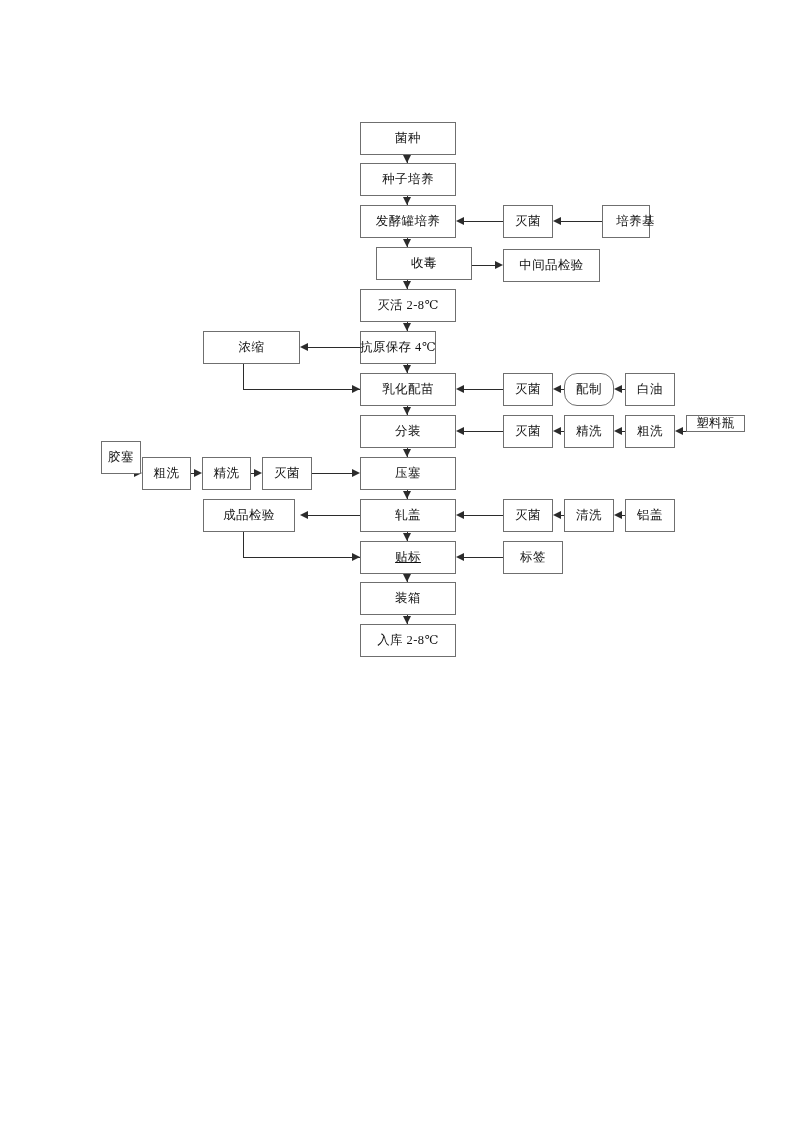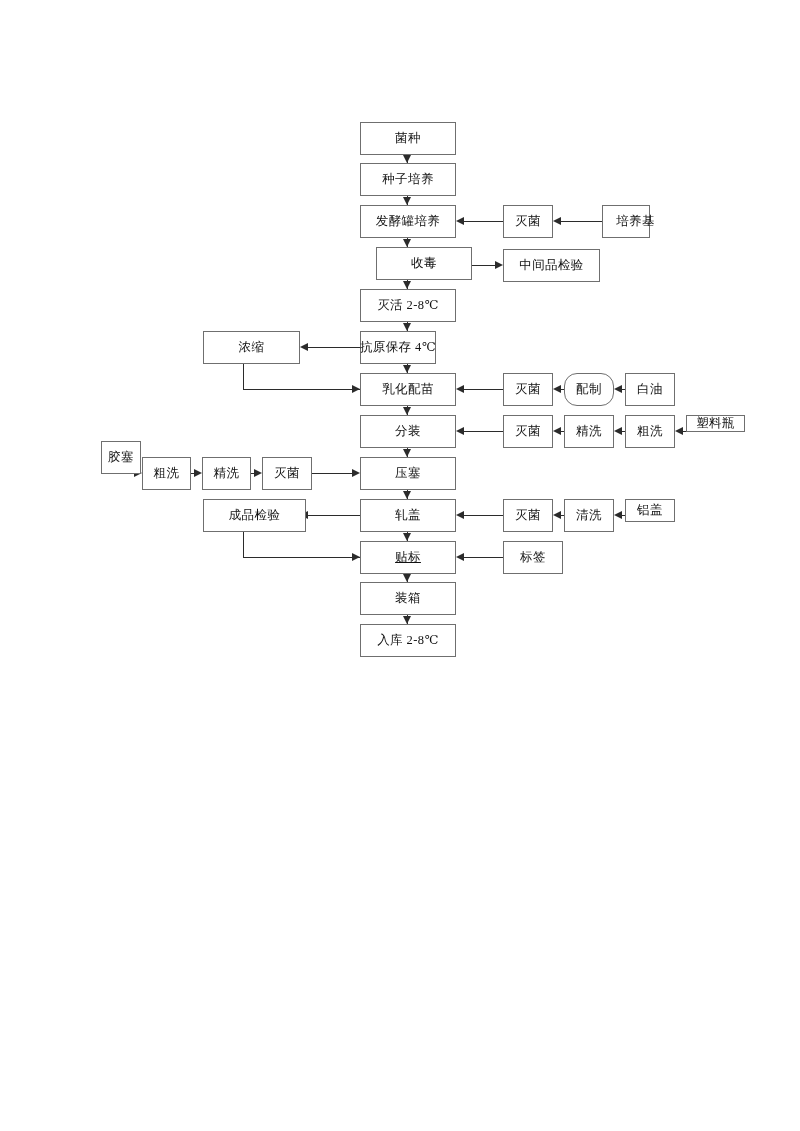--- a/index.html
+++ b/index.html
@@ -107,24 +107,24 @@
   <div class="node" style="left:503px;top:415px;width:50px;height:33px;">灭菌</div>
   <div class="node" style="left:564px;top:415px;width:50px;height:33px;">精洗</div>
   <div class="node" style="left:625px;top:415px;width:50px;height:33px;">粗洗</div>
   <div class="node" style="left:686px;top:415px;width:59px;height:17px;">塑料瓶</div>
 
   <div class="node" style="left:81px;top:441px;width:40px;height:33px;margin-left:20px;">胶塞</div>
   <div class="node" style="left:142px;top:457px;width:49px;height:33px;">粗洗</div>
   <div class="node" style="left:202px;top:457px;width:49px;height:33px;">精洗</div>
   <div class="node" style="left:262px;top:457px;width:50px;height:33px;">灭菌</div>
 
-  <div class="node" style="left:203px;top:499px;width:103px;height:33px;">成品检验</div>
+  <div class="node" style="left:203px;top:499px;width:92px;height:33px;">成品检验</div>
   <div class="node" style="left:503px;top:499px;width:50px;height:33px;">灭菌</div>
   <div class="node" style="left:564px;top:499px;width:50px;height:33px;">清洗</div>
-  <div class="node" style="left:625px;top:499px;width:50px;height:23px;">铝盖</div>
+  <div class="node" style="left:625px;top:499px;width:50px;height:33px;">铝盖</div>
 
   <div class="node" style="left:503px;top:541px;width:60px;height:33px;">标签</div>
 
   <div class="ln-v" style="left:407px;top:155px;height:8px;"></div>
   <div class="arw down" style="left:403px;top:155px;"></div>
 
   <div class="ln-v" style="left:407px;top:196px;height:9px;"></div>
   <div class="arw down" style="left:403px;top:197px;"></div>
 
   <div class="ln-v" style="left:407px;top:238px;height:9px;"></div>

